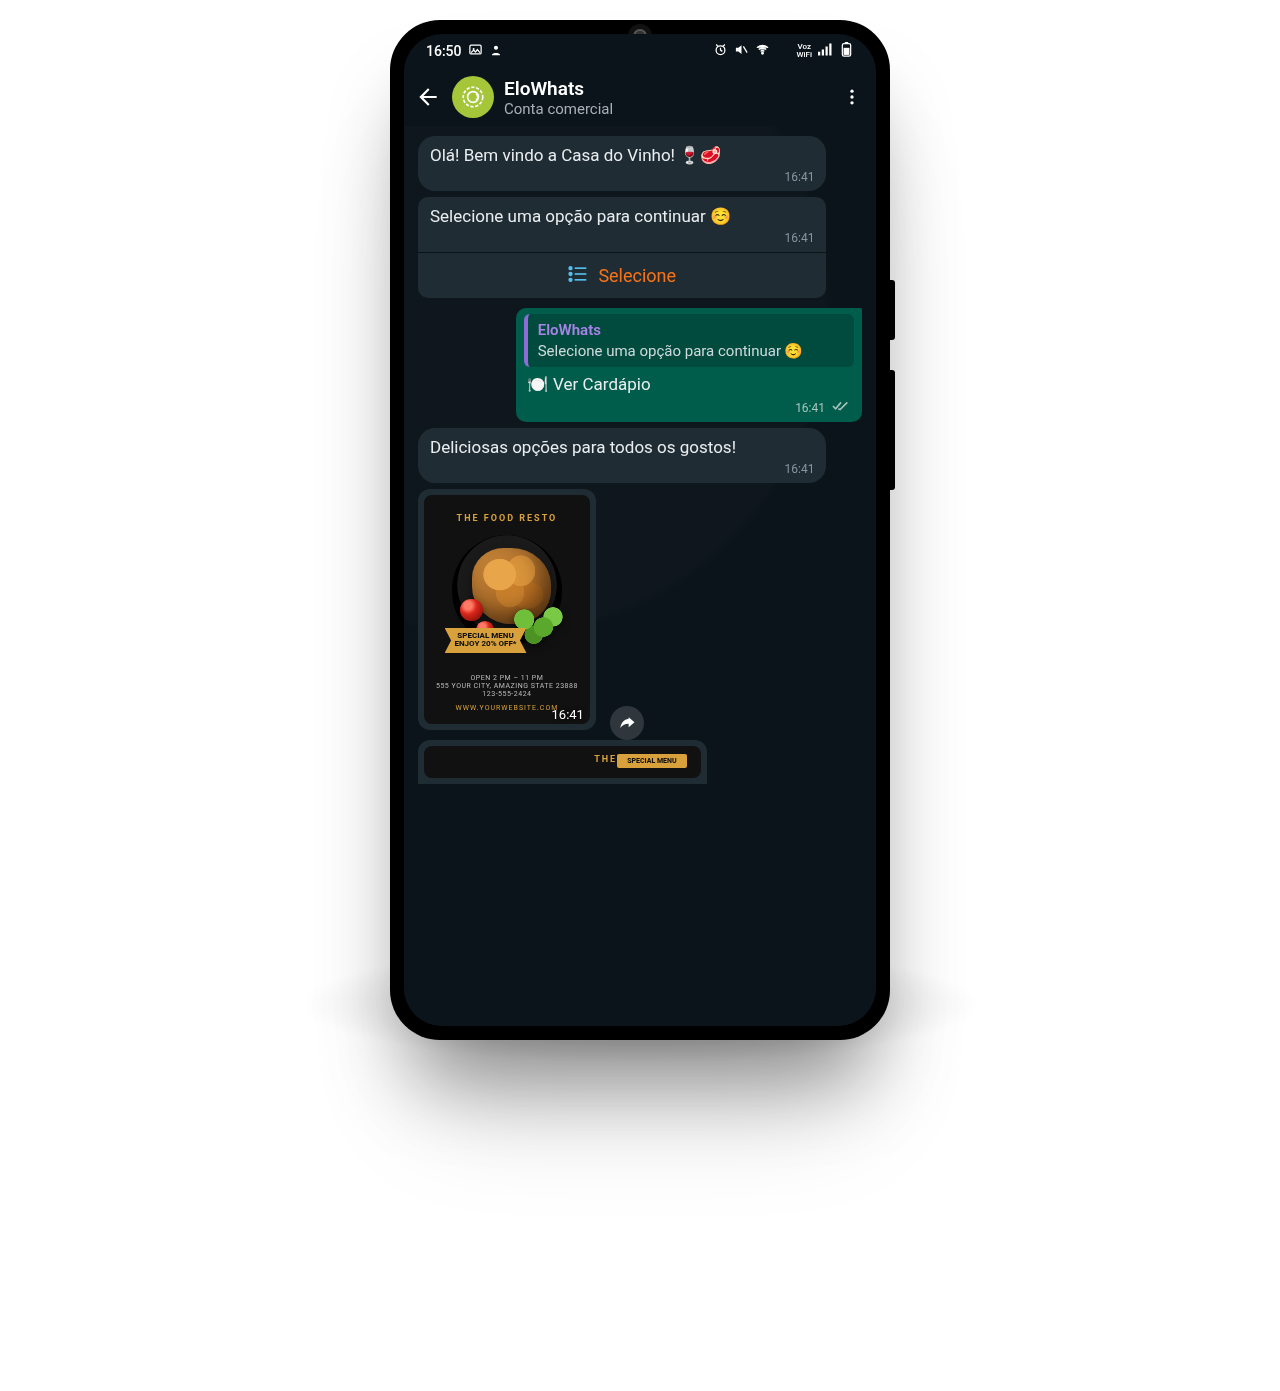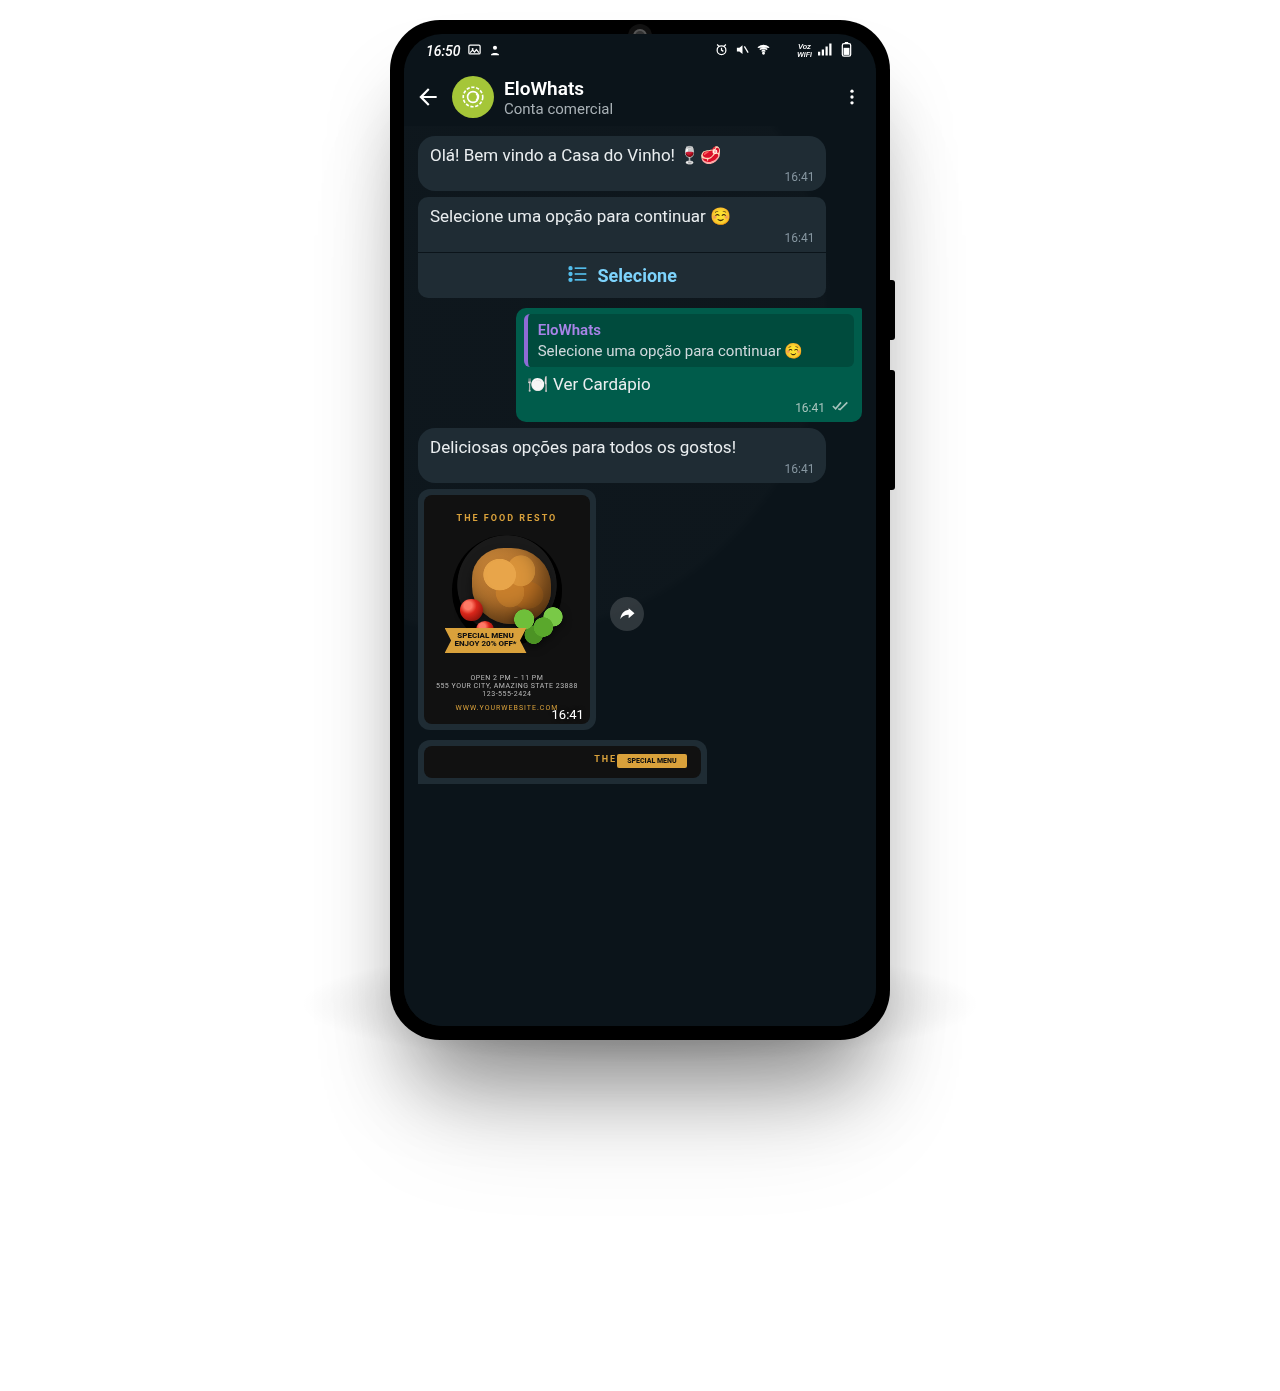--- a/index.html
+++ b/index.html
@@ -38,21 +38,21 @@
     border-radius: 38px;
     overflow: hidden;
     position: relative;
     color: #e9edef;
   }
   
   .status-bar {
     height: 34px;
     display: flex; justify-content: space-between; align-items: center;
     padding: 0 22px;
-    font-size: 14px; font-weight: 500; color: #fff; font-style: italic;
+    font-size: 14px; font-weight: 500; color: #fff;
   }
   .status-left, .status-right { display:flex; gap:6px; align-items:center; }
   .status-right svg { width:15px; height:15px; fill:#fff; }
   .voz{font-size:8px;line-height:8px;text-align:center;margin-left:20px;}
   
   .chat-header {
     height: 58px;
     background: #0b141a;
     display:flex; align-items:center; padding:0 10px; gap:10px;
   }
@@ -94,21 +94,21 @@
     display:block;text-align:right;font-size:12px;color:#8696a0;margin-top:2px;
   }
   .bubble.in{border-top-left-radius:2px;border-radius:17px;}
   .bubble.in.grp{border-radius:10px;}
   .bubble-stack{position:relative;margin-bottom:10px;max-width:92%;}
   .bubble-stack .bubble{max-width:100%;margin-bottom:0;}
   .select-btn{
     background:#1f2c34;border-top:1px solid #0b141a;
     border-radius:0 0 10px 10px;
     height:46px;display:flex;align-items:center;justify-content:center;gap:10px;
-    color:#7dd3fc;font-size:18px;font-weight:700;
+    color:#f97316;font-size:18px;font-weight:400;
   }
   .select-btn svg{width:20px;height:18px;stroke:#53bdeb;fill:none;stroke-width:2;}
   .bubble.out{
     background:#005c4b;margin-left:auto;border-top-right-radius:2px;
     max-width:78%;
   }
   .quote{
     border-left:4px solid #8e6bd6;
     background:rgba(0,0,0,0.18);
     border-radius:6px;padding:6px 10px;margin:-2px -4px 6px -4px;
@@ -117,21 +117,21 @@
   .quote .qtext{color:#cfd8dc;font-size:15px;white-space:nowrap;overflow:hidden;text-overflow:ellipsis;}
   .ticks{display:inline-flex;margin-left:4px;}
   .ticks svg{width:18px;height:12px;fill:#8696a0;}
   .out .meta{text-align:right;font-size:12px;color:#a7c4bd;margin-top:4px;}
 
   
   .img-bubble{
     background:#1f2c34;border-radius:12px;padding:6px;max-width:65%;
     position:relative;margin-bottom:10px;
   }
-  .img-row{display:flex;align-items:center;gap:14px;}
+  .img-row{display:flex;align-items:flex-end;gap:14px;}
   .fwd{width:34px;height:34px;border-radius:50%;background:rgba(255,255,255,0.15);display:flex;align-items:center;justify-content:center;}
   .fwd svg{width:20px;height:20px;fill:#fff;}
   .menu-card{
     background:#111;border-radius:8px;overflow:hidden;position:relative;
     aspect-ratio: 290/400; width:100%;
     display:flex;flex-direction:column;align-items:center;
     padding:18px 12px 12px 12px;
   }
   .menu-card .tag{color:#d9a13b;font-size:9px;letter-spacing:2px;font-weight:700;}
   .menu-card .big{color:#fff;font-size:54px;font-weight:900;letter-spacing:1px;line-height:0.95;font-family:Impact,"Arial Black",sans-serif;}

